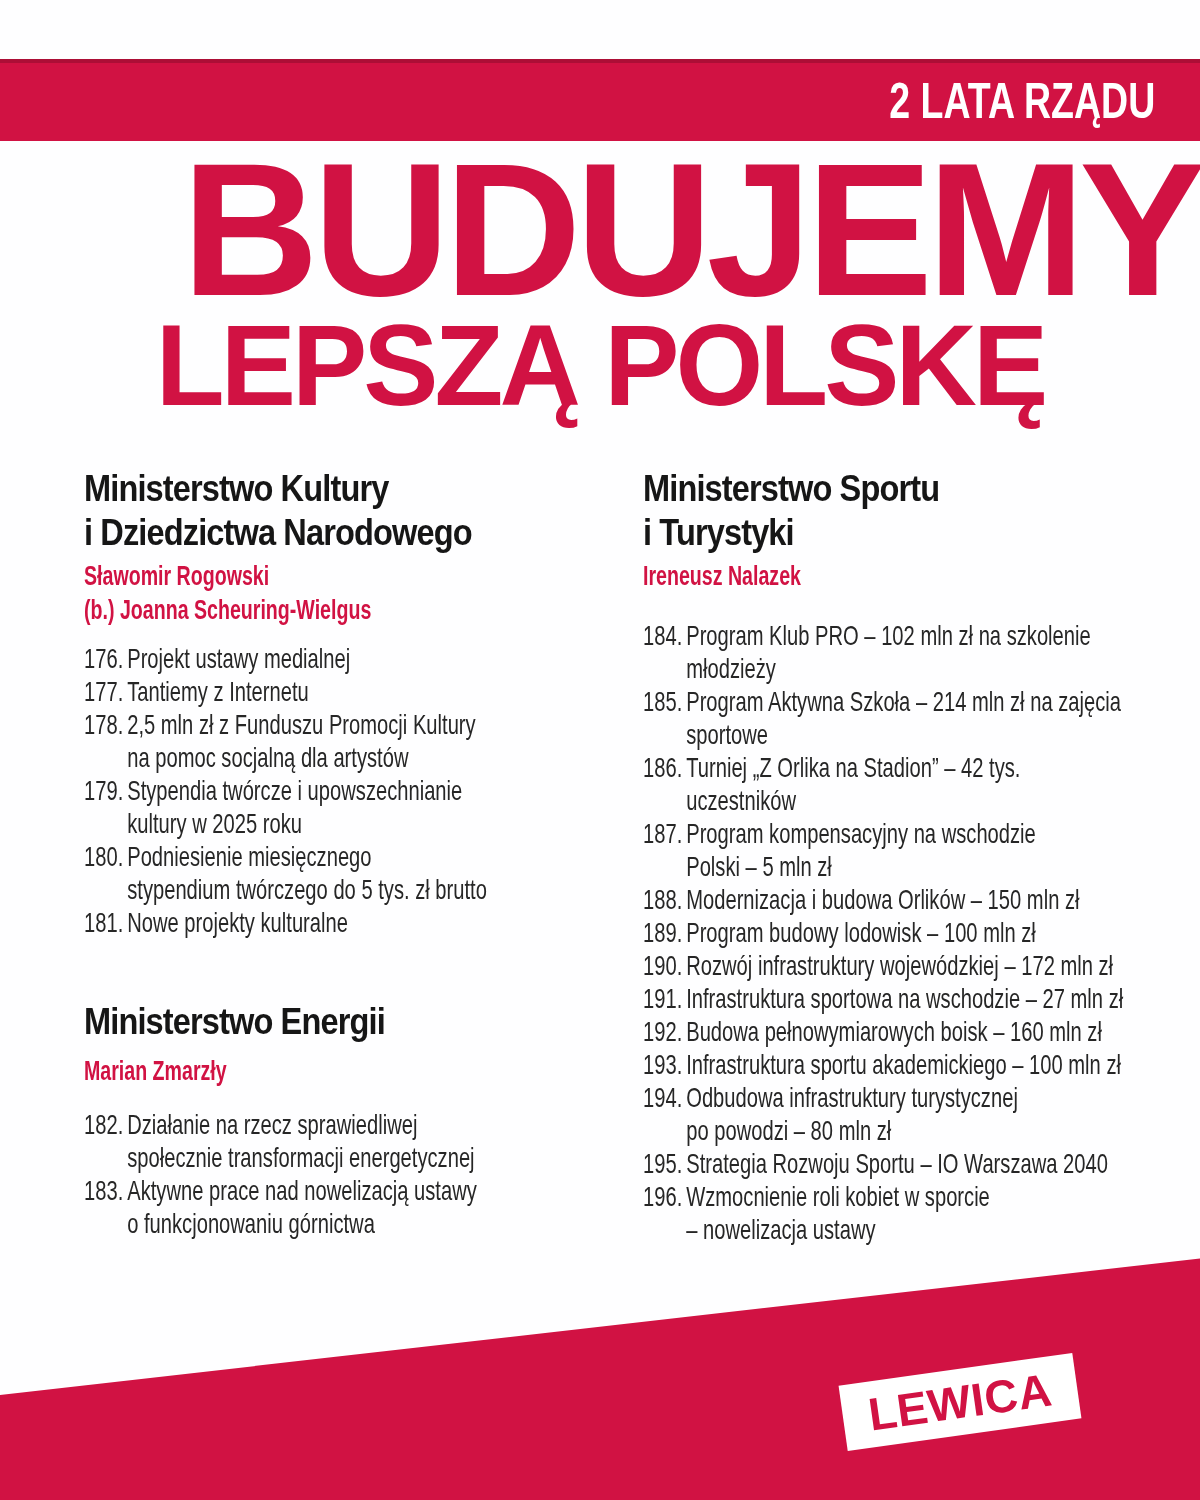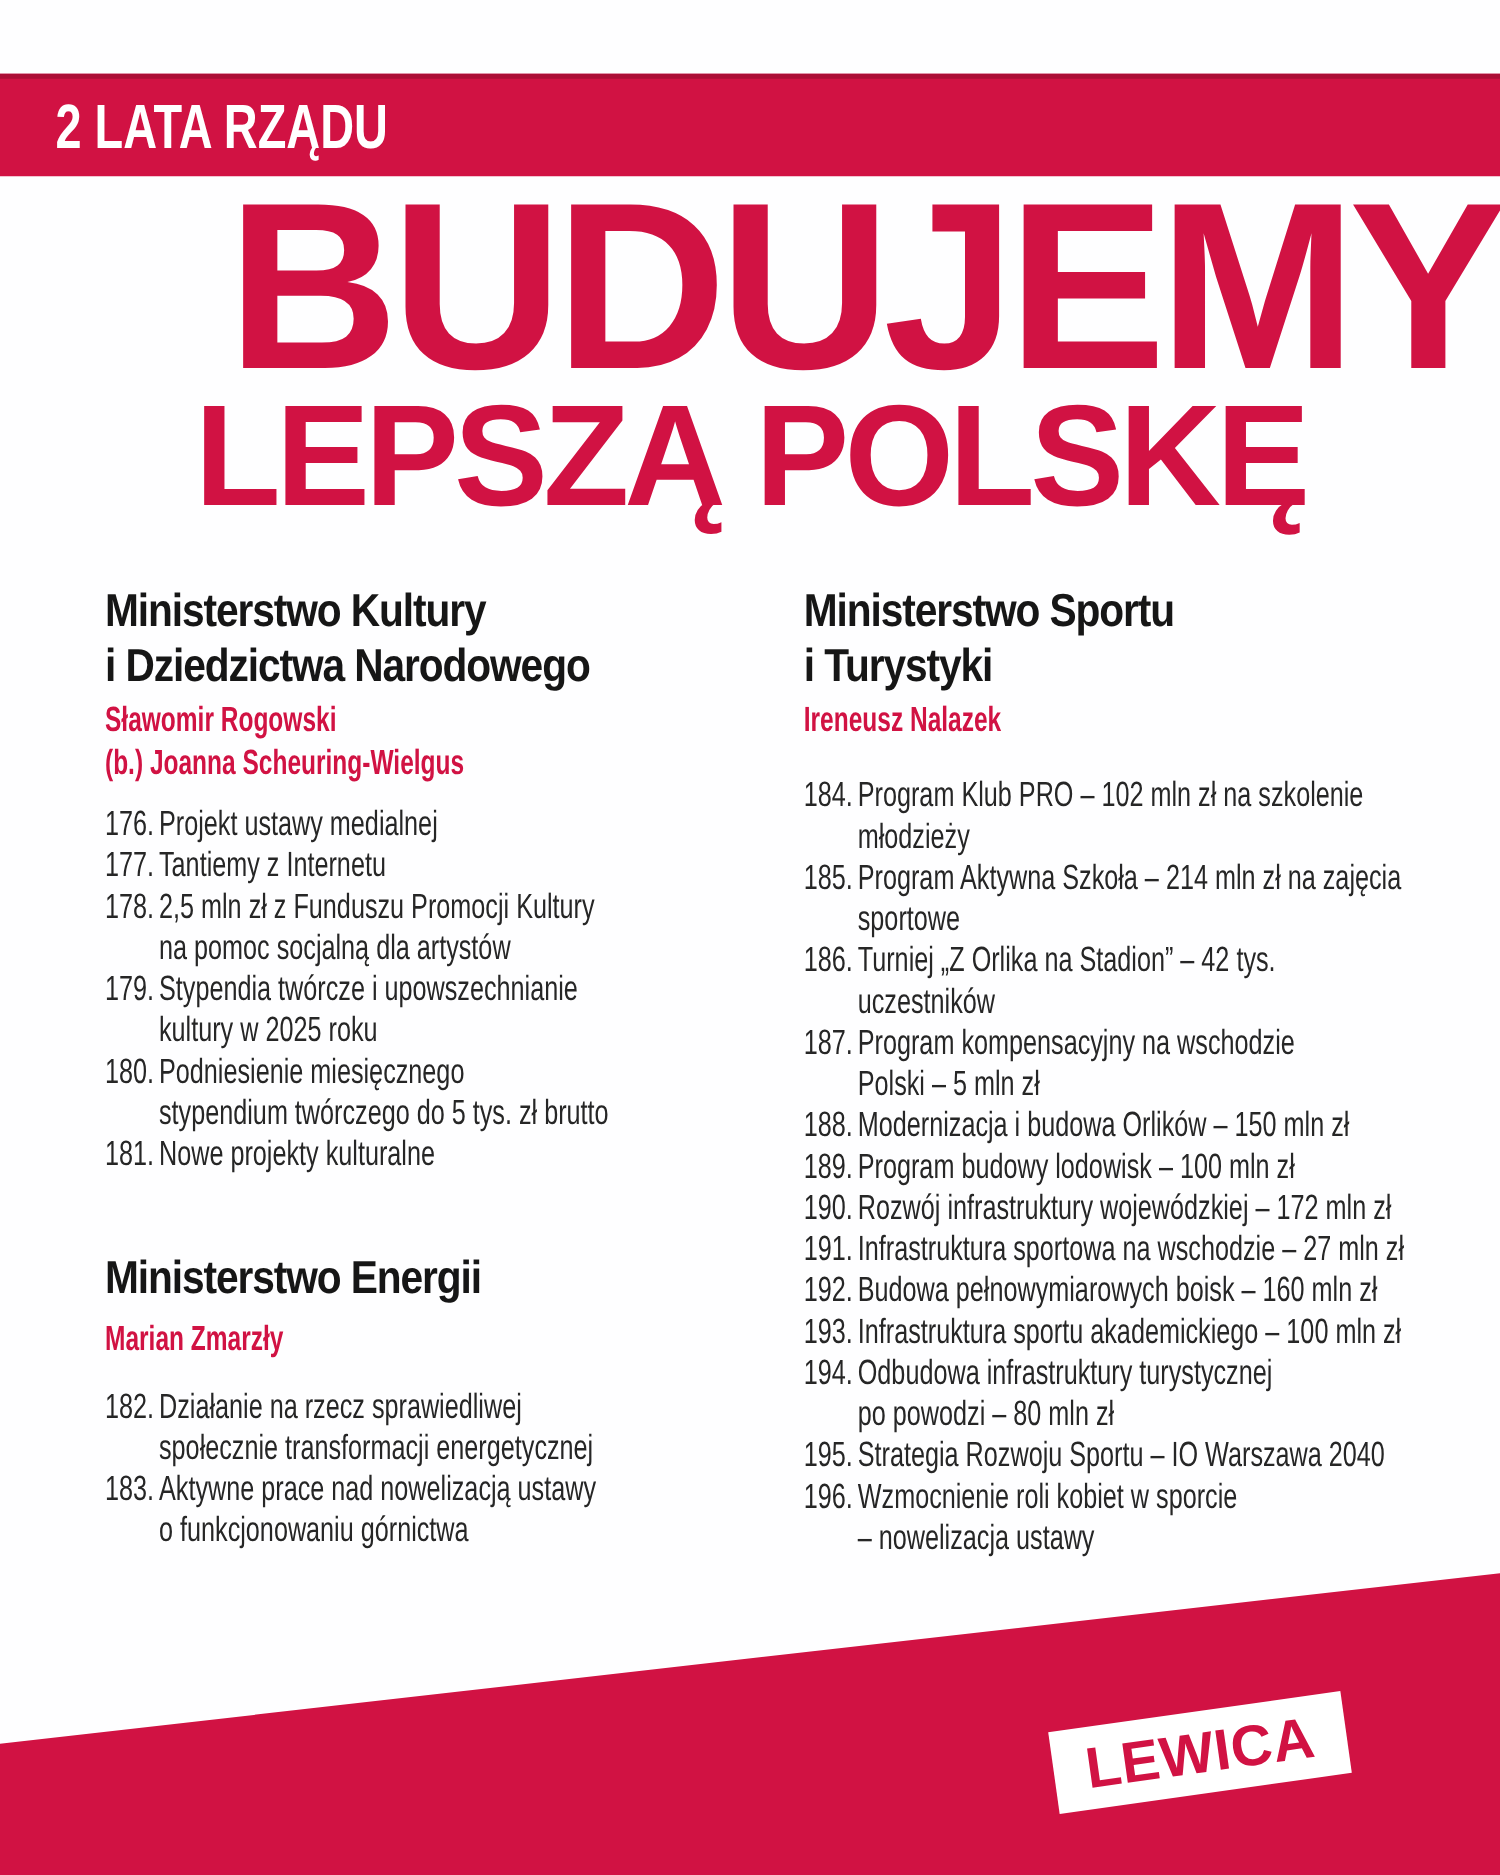--- a/index.html
+++ b/index.html
@@ -16,21 +16,21 @@
     overflow:hidden;
     font-family:"Liberation Sans", sans-serif;
     margin:0 auto;
   }
   
   #banner{
     position:absolute;left:0;top:59px;width:100%;height:82px;
     background:var(--red);
     border-top:4px solid var(--red-dark);
     box-sizing:border-box;
-    text-align:left;
+    text-align:right;
   }
   #banner .label{
     display:inline-block;
     font-weight:bold;
     font-size:50px;
     line-height:76px;
     color:#ffffff;
     letter-spacing:0px;
     transform:scaleX(0.75);
     transform-origin:50% 50%;

